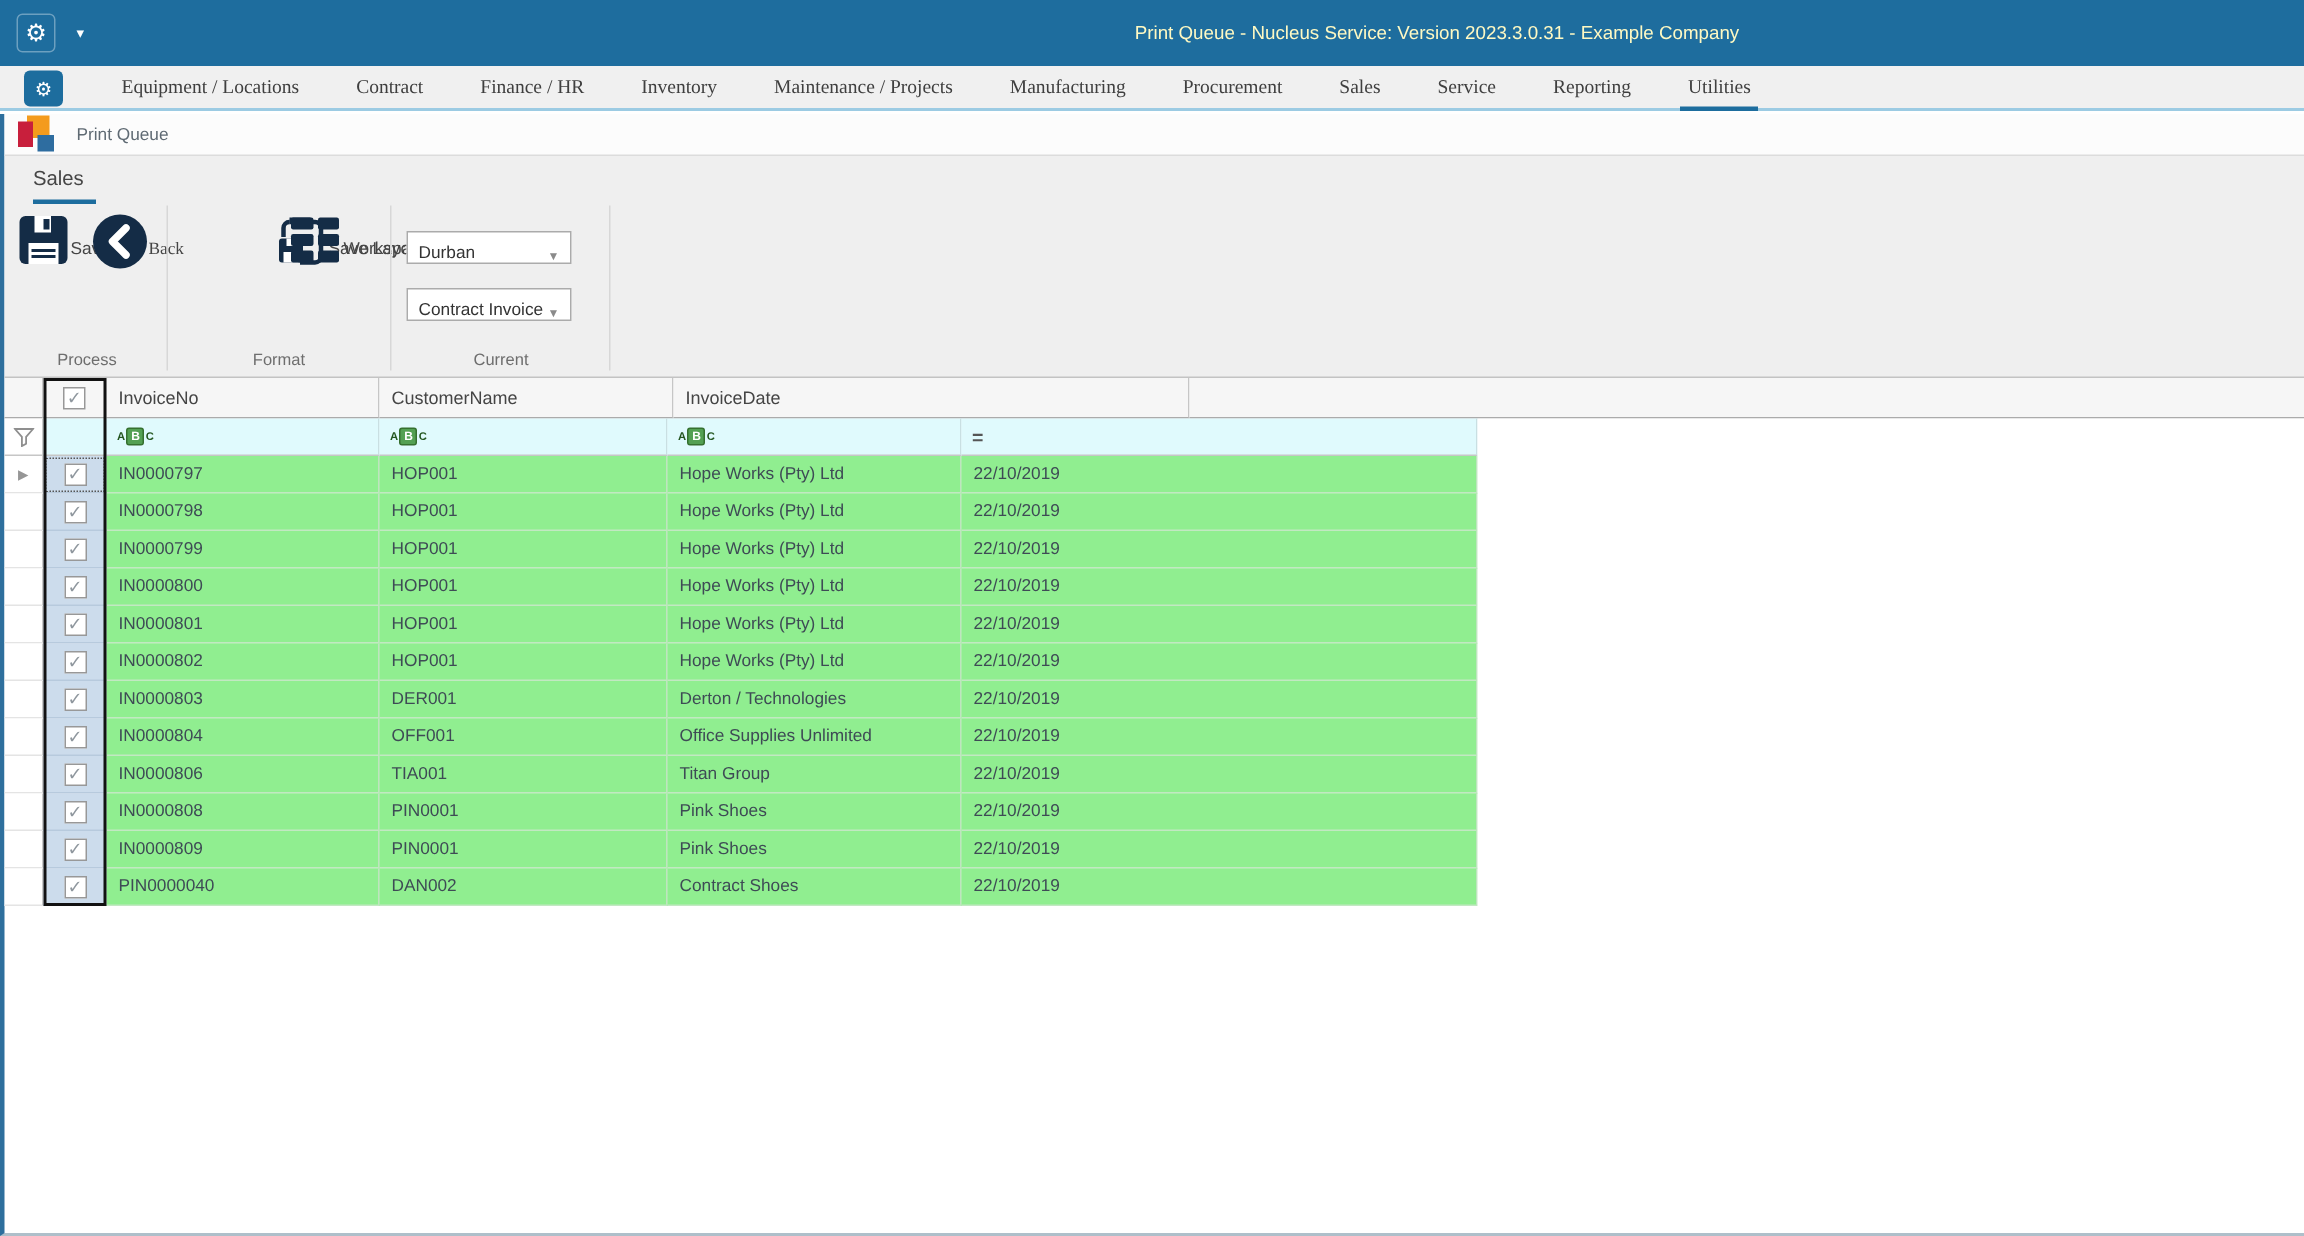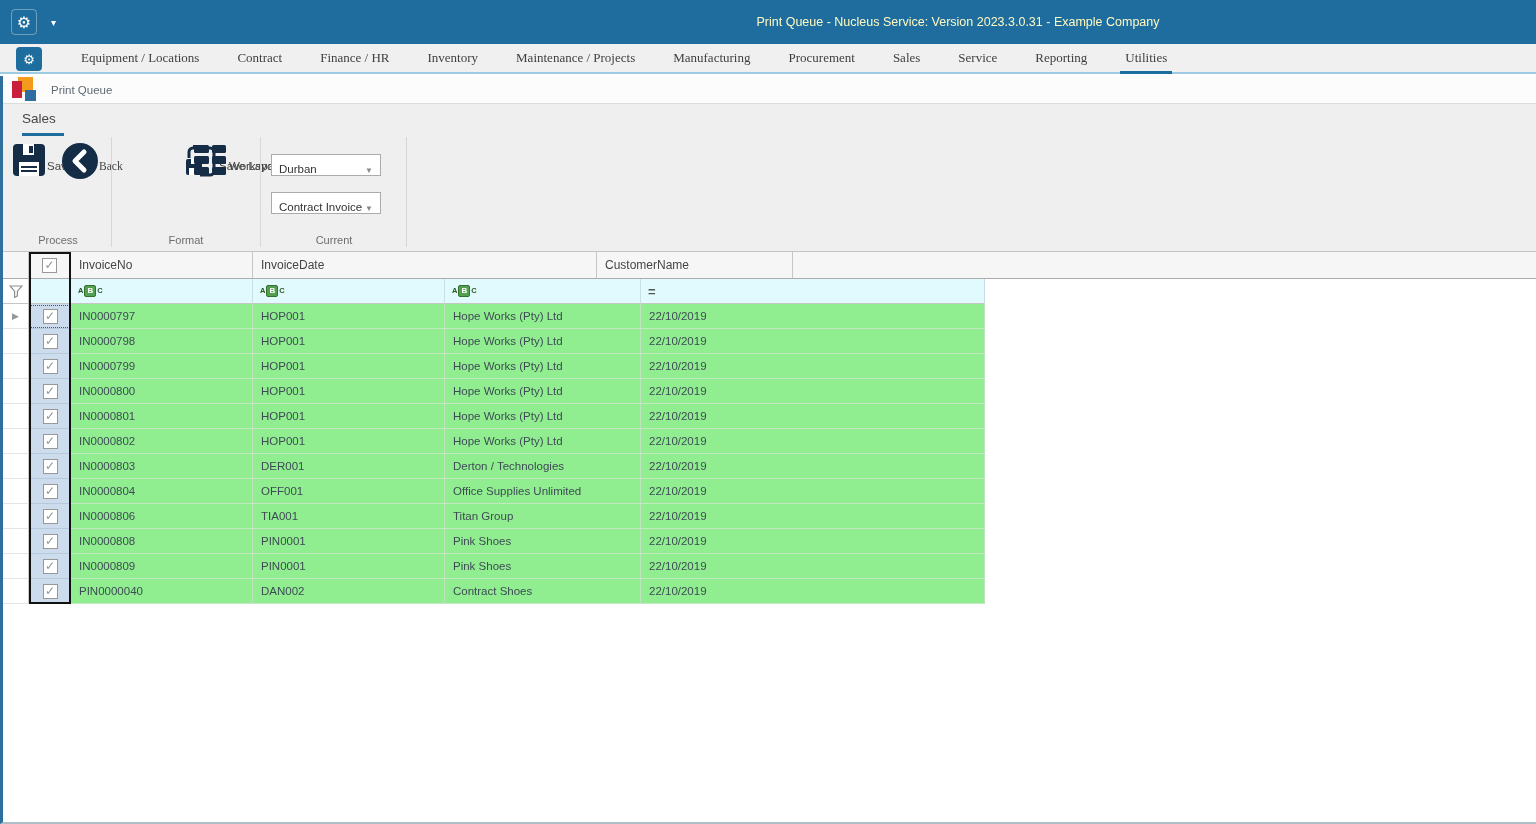--- a/index.html
+++ b/index.html
@@ -271,22 +271,22 @@
     <div class="check-col-outline"></div>
 
     <div class="grid-row hdr-row">
       <div class="cell col-ind"></div>
       <div class="cell col-chk">
         <div class="checkbox">
             <span class="tick">✓</span>
           </div>
       </div>
       <div class="cell col-1">InvoiceNo</div>
+      <div class="cell col-3">CustomerName</div>
       <div class="cell col-4">InvoiceDate</div>
-      <div class="cell col-3">CustomerName</div>
       <div class="cell col-fill"></div>
     </div>
 
     <div class="grid-row flt-row">
       <div class="cell col-ind">
         <svg width="14" height="13" viewBox="0 0 14 13">
             <path d="M1 1 h12 l-4.6 5.2 v4.6 l-2.8 1.6 v-6.2 z" fill="none" stroke="#8f8f8f" stroke-width="1.2"></path>
           </svg>
       </div>
       <div class="cell col-chk"></div>

